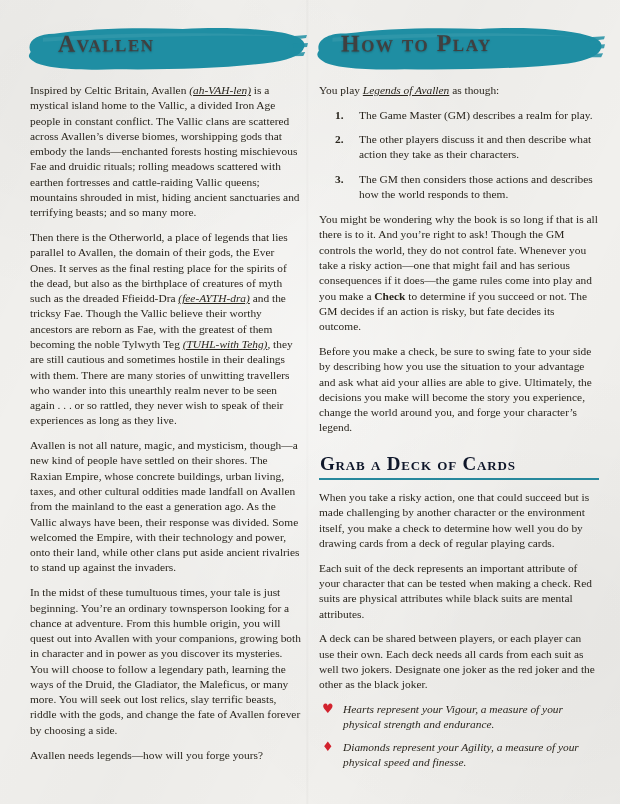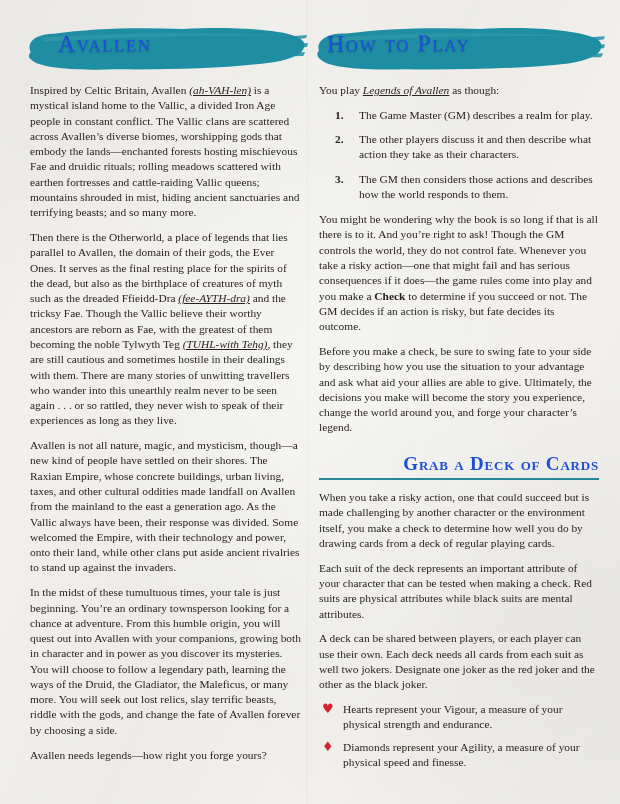--- a/index.html
+++ b/index.html
@@ -15,21 +15,21 @@
       linear-gradient(to right, transparent 306px, rgba(0,0,0,0.035) 307px, transparent 309px);
   }
   .col{position:absolute;top:25px;}
   .col-left{left:30px;width:272px;}
   .col-right{left:319px;width:280px;}
 
   .banner{position:relative;height:46px;margin:0 -6px 12px -6px;}
   .banner svg{position:absolute;left:0;top:0;width:100%;height:100%;display:block;}
   .banner-title{
     position:absolute;left:34px;top:5px;
-    font-variant:small-caps;font-weight:normal;color:#1d4ed8;
+    font-variant:small-caps;font-weight:bold;color:#404040;
     font-size:24px;letter-spacing:1.5px;
     text-shadow:0 1px 2px rgba(0,0,0,0.25);
     white-space:nowrap;
   }
 
   .body-text{font-size:11.4px;line-height:1.34;color:#29251d;}
   .body-text p{margin:0 0 9.5px 0;text-align:left;}
   .body-text p:last-child{margin-bottom:0;}
   em{font-style:italic;text-decoration:underline;}
   .bold{font-weight:bold;text-align:center;}
@@ -46,52 +46,52 @@
     border-bottom:2px solid;
   }
 
   .suits{margin-top:4px;}
   .suit{display:flex;margin:0 0 7.5px 0;}
   .suit-icon{
     width:21px;margin-left:3px;flex:none;
     font-family:"DejaVu Sans", sans-serif;
     font-size:13px;line-height:1.1;
   }
-  .suit-text{flex:1;}
+  .suit-text{flex:1;font-style:italic;}
 </style>
 </head>
 <body>
 
 <div class="col col-left">
   <div class="banner" style="transform:rotate(-0.4deg);">
     <svg viewBox="0 0 300 46" preserveAspectRatio="none">
       <path d="M7,26 C2,16 13,8 32,8 C68,3 118,2 168,4 C218,2 258,5 280,10 C292,13 298,17 296,23 C294,30 284,35 263,38 C216,44 152,45 96,44 C56,45 21,42 11,36 C4,32 4,30 7,26 Z" fill="#1f8ea3"></path>
       <path opacity="0.85" d="M282,12 L299,11 L298,14 L283,16 Z M284,20 L300,19 L299,23 L285,24 Z M281,29 L297,28 L295,32 L280,32 Z" fill="#1f8ea3"></path>
       <path fill="#ffffff" opacity="0.07" d="M20,12 C80,8 200,6 270,12 C200,10 80,12 20,16 Z"></path>
     </svg>
     <div class="banner-title">Avallen</div>
   </div>
 
   <div class="body-text">
     <p><span>Inspired by Celtic Britain, Avallen </span><em>(ah-VAH-len)</em><span> is a mystical island home to the Vallic, a divided Iron Age people in constant conflict. The Vallic clans are scattered across Avallen’s diverse biomes, worshipping gods that embody the lands—enchanted forests hosting mischievous Fae and druidic rituals; rolling meadows scattered with earthen fortresses and cattle-raiding Vallic queens; mountains shrouded in mist, hiding ancient sanctuaries and terrifying beasts; and so many more.</span></p>
     <p><span>Then there is the Otherworld, a place of legends that lies parallel to Avallen, the domain of their gods, the Ever Ones. It serves as the final resting place for the spirits of the dead, but also as the birthplace of creatures of myth such as the dreaded Ffieidd-Dra </span><em>(fee-AYTH-dra)</em><span> and the tricksy Fae. Though the Vallic believe their worthy ancestors are reborn as Fae, with the greatest of them becoming the noble Tylwyth Teg </span><em>(TUHL-with Tehg)</em><span>, they are still cautious and sometimes hostile in their dealings with them. There are many stories of unwitting travellers who wander into this unearthly realm never to be seen again . . . or so rattled, they never wish to speak of their experiences as long as they live.</span></p>
     <p>Avallen is not all nature, magic, and mysticism, though—a new kind of people have settled on their shores. The Raxian Empire, whose concrete buildings, urban living, taxes, and other cultural oddities made landfall on Avallen from the mainland to the east a generation ago. As the Vallic always have been, their response was divided. Some welcomed the Empire, with their technology and power, onto their land, while other clans put aside ancient rivalries to stand up against the invaders.</p>
     <p>In the midst of these tumultuous times, your tale is just beginning. You’re an ordinary townsperson looking for a chance at adventure. From this humble origin, you will quest out into Avallen with your companions, growing both in character and in power as you discover its mysteries. You will choose to follow a legendary path, learning the ways of the Druid, the Gladiator, the Maleficus, or many more. You will seek out lost relics, slay terrific beasts, riddle with the gods, and change the fate of Avallen forever by choosing a side.</p>
-    <p>Avallen needs legends—how right you forge yours?</p>
+    <p>Avallen needs legends—how will you forge yours?</p>
   </div>
 </div>
 
 <div class="col col-right">
   <div class="banner" style="transform:rotate(-0.3deg);">
     <svg viewBox="0 0 300 46" preserveAspectRatio="none">
       <path d="M6,25 C3,15 15,7 34,8 C72,3 124,2 172,4 C220,2 260,5 281,11 C293,14 298,18 296,24 C294,31 283,36 262,39 C214,44 150,45 94,44 C55,45 20,42 11,36 C4,32 3,29 6,25 Z" fill="#1f8ea3"></path>
       <path opacity="0.85" d="M283,13 L300,12 L299,15 L284,17 Z M285,21 L300,20 L299,24 L286,25 Z M282,30 L298,29 L296,33 L281,33 Z" fill="#1f8ea3"></path>
       <path fill="#ffffff" opacity="0.07" d="M20,12 C80,8 200,6 270,12 C200,10 80,12 20,16 Z"></path>
     </svg>
-    <div class="banner-title" style="left:14px;">How to Play</div>
+    <div class="banner-title" style="left:28px;">How to Play</div>
   </div>
 
   <div class="body-text">
     <p><span>You play </span><em>Legends of Avallen</em><span> as though:</span></p>
 
     <div class="steps">
       <div class="step">
         <span class="step-num">1.</span>
         <span class="step-text">The Game Master (GM) describes a realm for play.</span>
       </div>
@@ -101,21 +101,21 @@
       </div>
       <div class="step">
         <span class="step-num">3.</span>
         <span class="step-text">The GM then considers those actions and describes how the world responds to them.</span>
       </div>
     </div>
 
     <p><span>You might be wondering why the book is so long if that is all there is to it. And you’re right to ask! Though the GM controls the world, they do not control fate. Whenever you take a risky action—one that might fail and has serious consequences if it does—the game rules come into play and you make a </span><span class="bold">Check</span><span> to determine if you succeed or not. The GM decides if an action is risky, but fate decides its outcome.</span></p>
     <p>Before you make a check, be sure to swing fate to your side by describing how you use the situation to your advantage and ask what aid your allies are able to give. Ultimately, the decisions you make will become the story you experience, change the world around you, and forge your character’s legend.</p>
 
-    <div class="subhead" style="color: #1d4ed8; border-color: rgb(39, 136, 156); text-align: right;">Grab a Deck of Cards</div>
+    <div class="subhead" style="color: #0f172a; border-color: rgb(39, 136, 156);">Grab a Deck of Cards</div>
 
     <p>When you take a risky action, one that could succeed but is made challenging by another character or the environment itself, you make a check to determine how well you do by drawing cards from a deck of regular playing cards.</p>
     <p>Each suit of the deck represents an important attribute of your character that can be tested when making a check. Red suits are physical attributes while black suits are mental attributes.</p>
     <p>A deck can be shared between players, or each player can use their own. Each deck needs all cards from each suit as well two jokers. Designate one joker as the red joker and the other as the black joker.</p>
 
     <div class="suits">
       <div class="suit">
         <span class="suit-icon" style="color: rgb(210, 35, 46);">♥</span>
         <span class="suit-text">Hearts represent your Vigour, a measure of your physical strength and endurance.</span>
       </div>

